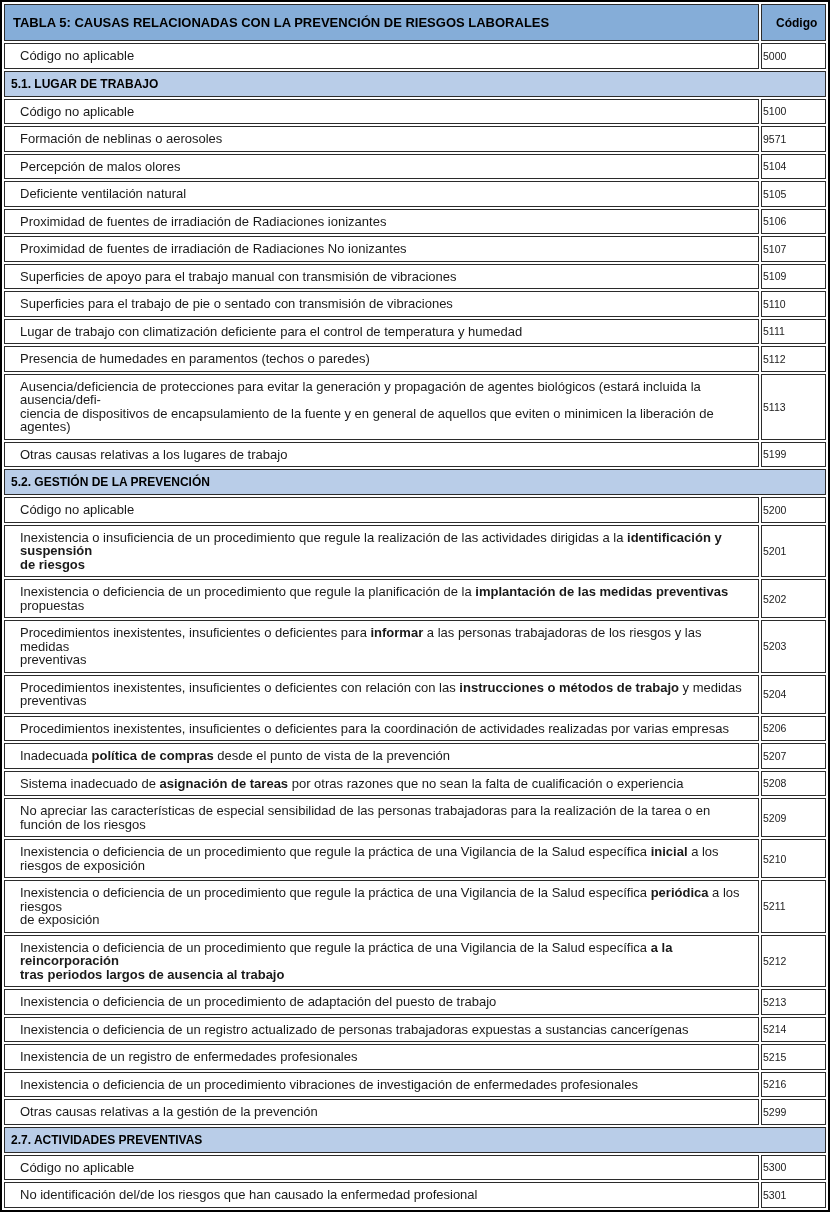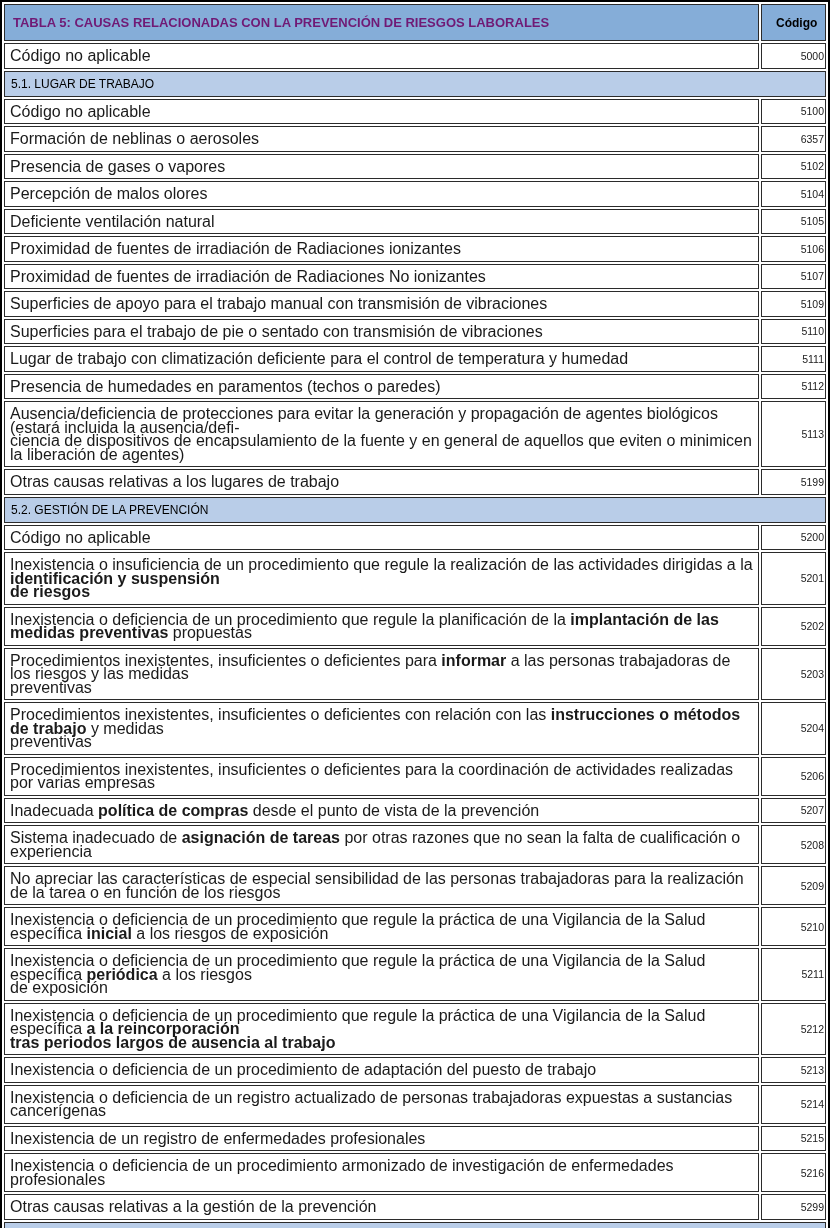--- a/index.html
+++ b/index.html
@@ -29,45 +29,45 @@
     border: 1px solid var(--cell-border);
     background: var(--row-bg);
     vertical-align: middle;
   }
   th.title-cell {
     background: var(--header-bg);
     text-align: left;
     font-size: 13px;
     font-weight: bold;
     padding: 10px 8px;
-    color: #701a75;
+    color: #000000;
   }
   th.code-head-cell {
     background: var(--header-bg);
     width: 65px;
     font-size: 12px;
     font-weight: bold;
     text-align: left;
     padding: 10px 14px;
     color: #000;
   }
   td.desc {
-    padding: 5px 5px;
-    font-size: 16px;
+    padding: 5px 15px;
+    font-size: 13px;
     line-height: 13.5px;
   }
   td.desc .b { font-weight: bold; }
   td.code {
     width: 60px;
-    text-align: right;
+    text-align: left;
     font-size: 10.5px;
   }
   td.section {
     background: var(--section-bg);
-    font-weight: normal;
+    font-weight: bold;
     font-size: 12px;
     padding: 5px 6px;
     color: #000;
     margin-left: 10px;
   }
 </style>
 </head>
 <body>
 
 <table class="codes">
@@ -84,25 +84,21 @@
       </tr>
       <tr>
         <td colspan="2" class="section">5.1. LUGAR DE TRABAJO</td>
       </tr>
       <tr>
         <td class="desc"><span>Código no aplicable</span></td>
         <td class="code">5100</td>
       </tr>
       <tr>
         <td class="desc"><span>Formación de neblinas o aerosoles</span></td>
-        <td class="code">6357</td>
-      </tr>
-      <tr>
-        <td class="desc"><span>Presencia de gases o vapores</span></td>
-        <td class="code">5102</td>
+        <td class="code">9571</td>
       </tr>
       <tr>
         <td class="desc"><span>Percepción de malos olores</span></td>
         <td class="code">5104</td>
       </tr>
       <tr>
         <td class="desc"><span>Deficiente ventilación natural</span></td>
         <td class="code">5105</td>
       </tr>
       <tr>
@@ -194,21 +190,21 @@
       </tr>
       <tr>
         <td class="desc"><span>Inexistencia o deficiencia de un registro actualizado de personas trabajadoras expuestas a sustancias cancerígenas</span></td>
         <td class="code">5214</td>
       </tr>
       <tr>
         <td class="desc"><span>Inexistencia de un registro de enfermedades profesionales</span></td>
         <td class="code">5215</td>
       </tr>
       <tr>
-        <td class="desc"><span>Inexistencia o deficiencia de un procedimiento armonizado de investigación de enfermedades profesionales</span></td>
+        <td class="desc"><span>Inexistencia o deficiencia de un procedimiento vibraciones de investigación de enfermedades profesionales</span></td>
         <td class="code">5216</td>
       </tr>
       <tr>
         <td class="desc"><span>Otras causas relativas a la gestión de la prevención</span></td>
         <td class="code">5299</td>
       </tr>
       <tr>
         <td colspan="2" class="section">2.7. ACTIVIDADES PREVENTIVAS</td>
       </tr>
       <tr>

